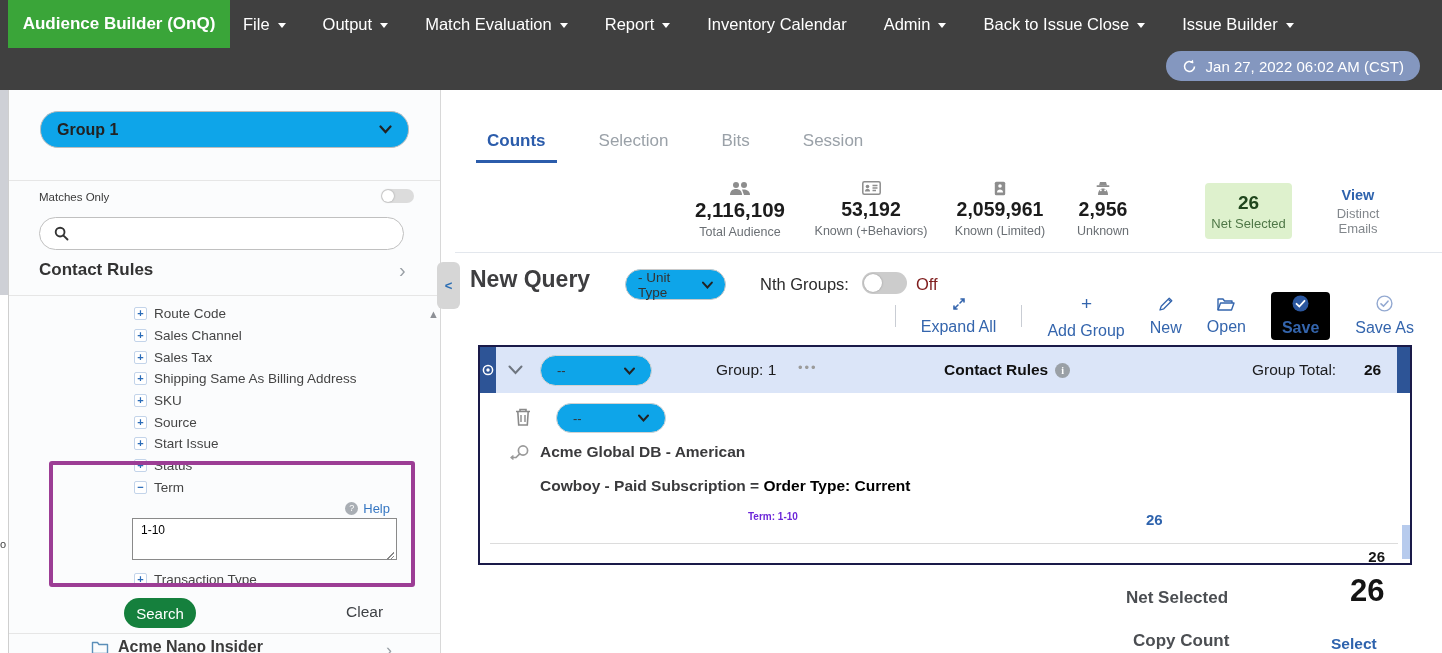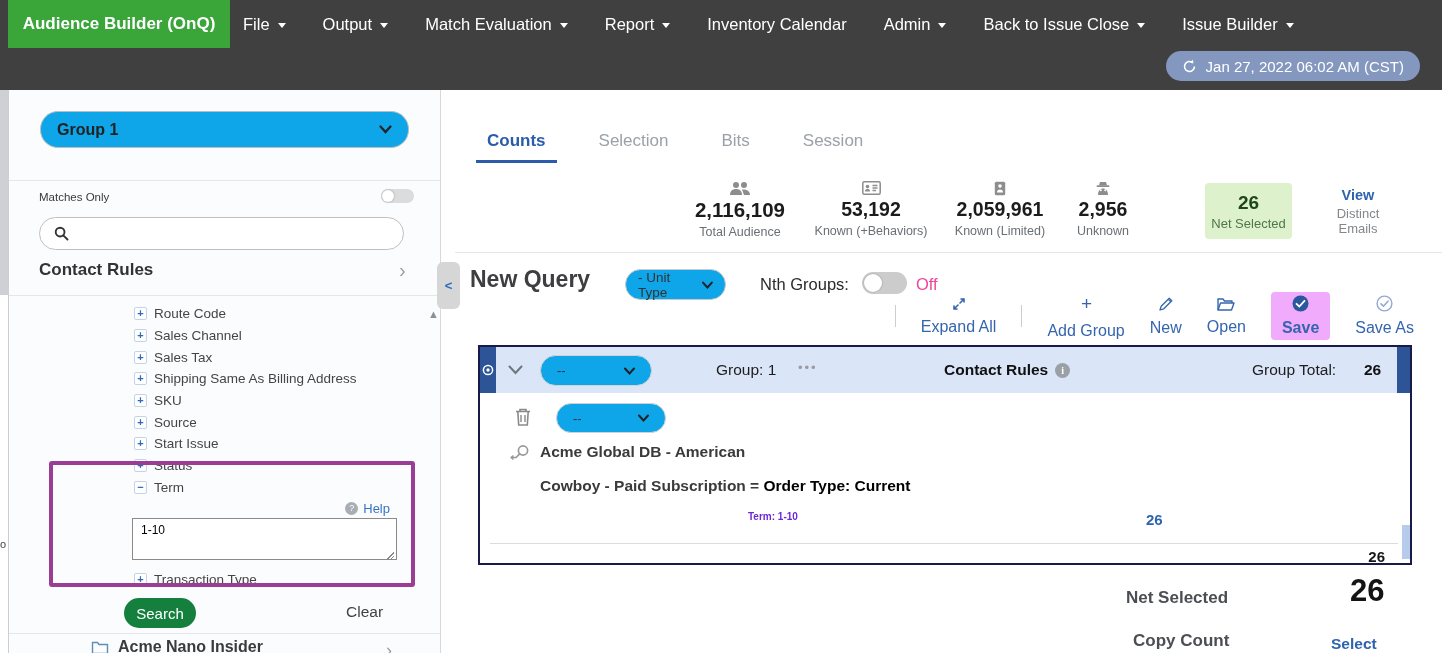--- a/index.html
+++ b/index.html
@@ -77,26 +77,26 @@
   #view-emails { position:absolute; left:916px; top:97px; transform:translateX(-50%); text-align:center; cursor:pointer; }
   #view-emails .l1 { font-size:14.5px; font-weight:bold; color:#2e63ad; }
   #view-emails .l2 { font-size:13px; color:#82878c; margin-top:3px; }
   #stats-divider { position:absolute; left:13px; right:0; top:162px; border-top:1px solid #e3e7ed; }
   #nq-title { position:absolute; left:28px; top:176px; font-size:23px; font-weight:bold; color:#3e3e40; }
   #unit-select { position:absolute; left:183px; top:179px; width:101px; height:31px; font-size:13.5px; color:#333;
                  border-color:#c9c9c9; border-radius:16px; padding:0 12px; }
   #nth-label { position:absolute; left:318px; top:185px; font-size:16.5px; color:#2a2a2a; }
   .toggle-lg { position:absolute; left:420px; top:182px; width:45px; height:22px; border-radius:11px; background:#cccccc; cursor:pointer; }
   .toggle-lg .knob { position:absolute; left:2px; top:2px; width:18px; height:18px; border-radius:50%; background:#fff; box-shadow:0 0 2px rgba(0,0,0,.3); }
-  #nth-off { position:absolute; left:474px; top:185px; font-size:16.5px; color:#ec4899; }
+  #nth-off { position:absolute; left:474px; top:185px; font-size:16.5px; color:#7f1d1d; }
   #qtoolbar { position:absolute; top:212px; right:28px; height:28px; display:flex; align-items:center; gap:25px;
               font-size:16px; color:#3465ad; white-space:nowrap; }
   .tb-item { display:flex; align-items:center; gap:7px; cursor:pointer;flex-direction:column; }
   .tb-sep { width:1px; height:22px; background:#c9cdd4; }
-  #save-chip { background:#f0abfc; border-radius:4px; padding:3px 11px; font-weight:bold; }
+  #save-chip { background:#000000; border-radius:4px; padding:3px 11px; font-weight:bold; }
   .plus-glyph { font-size:19px; font-weight:normal; margin-right:-1px; }
   
   #qpanel { position:absolute; left:36px; top:255px; width:934px; height:220px; border:2px solid #1a1a49; background:#fff; }
   #qhead { position:relative; height:46px; background:#dbe5f8; }
   #qhead .leftbar  { position:absolute; left:0;  top:0; width:16px; height:46px; background:#2d5496; display:flex; align-items:center; justify-content:center; }
   #qhead .rightbar { position:absolute; right:0; top:0; width:13px; height:46px; background:#2d5496; }
   #qhead-chev { position:absolute; left:28px; top:18px; cursor:pointer; }
   #op-select { position:absolute; left:60px; top:8px; width:112px; height:31px; font-size:13px; border-color:#d2d2d2; }
   #grp-label { position:absolute; left:236px; top:14px; font-size:15.5px; color:#1d1d1f; }
   #grp-ellipsis { position:absolute; left:318px; top:13px; color:#9b9b9b; font-size:13px; letter-spacing:2px; cursor:pointer; }

